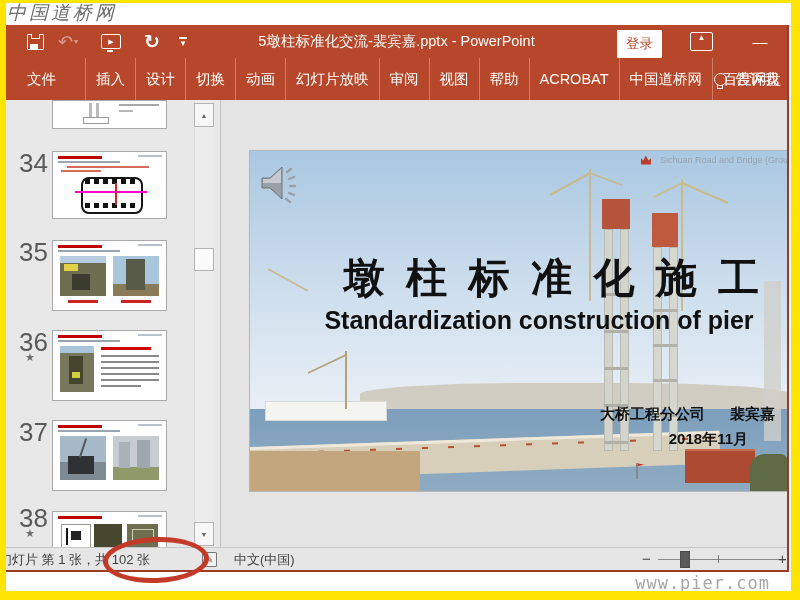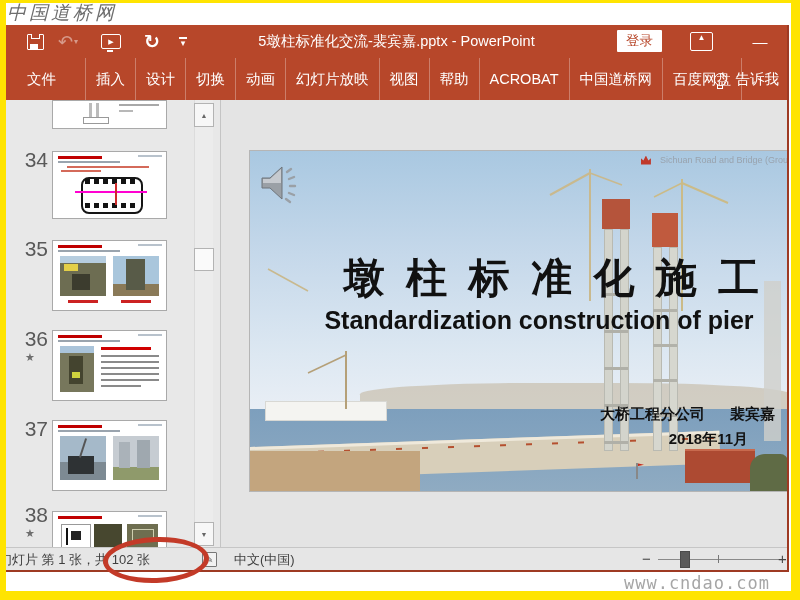--- a/index.html
+++ b/index.html
@@ -28,39 +28,39 @@
   .undo-caret{font-size:8px;margin-left:1px;color:rgba(255,255,255,.45);}
   .icon-show{left:90px;width:30px;}
   .show-shape{position:relative;width:18px;height:13px;border:1.6px solid #fff;border-radius:2px;
               display:flex;align-items:center;justify-content:center;color:#fff;font-size:7px;}
   .show-shape:after{content:"";position:absolute;left:5px;bottom:-4px;width:6px;height:2px;background:#fff;}
   .icon-redo{left:131px;width:30px;font-size:19px;font-weight:bold;}
   .icon-more{left:166px;width:22px;flex-direction:column;font-size:9px;line-height:5px;}
   .more-bar{width:8px;height:1.6px;background:#fff;margin-bottom:2px;}
   .title-text{left:160px;right:160px;top:0;height:33px;display:flex;align-items:center;justify-content:center;
               color:#fff;font-size:14.5px;white-space:nowrap;overflow:hidden;}
-  .login-btn{left:611px;top:5px;height:22px;padding:0 9px;background:#fff;color:var(--accent-red,#B7472A);
+  .login-btn{left:611px;top:5px;height:28px;padding:0 9px;background:#fff;color:var(--accent-red,#B7472A);
              font-size:13.5px;display:flex;align-items:center;border-radius:1px;}
   .ribbon-opts{left:684px;top:7px;width:21px;height:17px;border:1.6px solid #fff;border-radius:2px;
              display:flex;align-items:flex-start;justify-content:center;color:#fff;font-size:8px;line-height:9px;}
   .min-btn{left:739px;top:0px;width:30px;height:33px;display:flex;align-items:center;justify-content:center;
              color:#fff;font-size:15px;}
   
   .tabs-wrap{display:flex;height:42px;align-items:stretch;padding-left:6px;}
   .rtab{display:flex;align-items:center;padding:0 10px;color:#fff;font-size:14.5px;white-space:nowrap;}
   .rtab-file{padding:0 15px;margin-right:14px;}
   .rtab-sep{border-left:1px solid rgba(255,255,255,.30);}
   .rtab:last-child{border-right:1px solid rgba(255,255,255,.30);}
   .tell-group{right:8px;top:0;height:42px;display:flex;align-items:center;gap:9px;color:#fff;font-size:14.5px;}
   .bulb{position:relative;width:11px;height:11px;border:1.5px solid #fff;border-radius:50%;}
   .bulb:after{content:"";position:absolute;left:2.5px;bottom:-4.5px;width:4px;height:3px;border-left:1.5px solid #fff;border-right:1.5px solid #fff;border-bottom:1.5px solid #fff;}
   
   .content{left:6px;top:100px;width:781px;height:447px;background:#e4e4e4;overflow:hidden;}
   .thumb-panel{left:0;top:0;width:214px;height:447px;background:#e8e8e8;border-right:1px solid #c4c4c4;}
-  .slide-num{width:36px;text-align:right;font-size:21px;color:#595959;}
+  .slide-num{width:36px;text-align:right;font-size:26px;color:#595959;}
   .star{font-size:11px;color:#6e6e6e;}
   .thumb{background:#fff;border:1px solid #a9a9a9;overflow:hidden;}
   .t-title{position:absolute;left:5px;top:4px;width:44px;height:3px;background:#c00000;}
   .t-sub{position:absolute;left:5px;top:9px;width:62px;height:2px;background:#9aa4ae;}
   .t-logo{position:absolute;right:4px;top:3px;width:24px;height:2px;background:#b8c2cc;}
   .photo{position:absolute;}
   
   .vsb-track{left:188px;top:0px;width:18px;height:447px;background:#ececec;border-left:1px solid #dcdcdc;}
   .vsb-btn{left:188px;width:18px;height:22px;background:#f7f7f7;border:1px solid #b3b3b3;
            display:flex;align-items:center;justify-content:center;font-size:7px;color:#666;}
@@ -124,20 +124,21 @@
   </div>
 
   <div class="abs tabsrow">
     <div class="tabs-wrap">
         <div class="rtab rtab-file">文件</div>
         <div class="rtab rtab-sep">插入</div>
         <div class="rtab rtab-sep">设计</div>
         <div class="rtab rtab-sep">切换</div>
         <div class="rtab rtab-sep">动画</div>
         <div class="rtab rtab-sep">幻灯片放映</div>
+        <div class="rtab rtab-sep">审阅</div>
         <div class="rtab rtab-sep">视图</div>
         <div class="rtab rtab-sep">帮助</div>
         <div class="rtab rtab-sep">ACROBAT</div>
         <div class="rtab rtab-sep">中国道桥网</div>
         <div class="rtab rtab-sep">百度网盘</div>
       </div>
     <div class="abs tell-group">
       <span class="bulb"></span>
       <span>告诉我</span>
     </div>
@@ -315,19 +316,19 @@
     <div class="abs zoom-minus">−</div>
     <div class="abs zoom-track"></div>
     <div class="abs zoom-tick"></div>
     <div class="abs zoom-thumb"></div>
     <div class="abs zoom-plus">+</div>
   </div>
 
   <div class="abs win-border-right"></div>
   <div class="abs win-border-bottom"></div>
   <div class="abs annot-ellipse"></div>
-  <div class="abs wm-bottom">www.cndao.com</div>
+  <div class="abs wm-bottom">www.pier.com</div>
 
   <div class="abs frame" style="left:0;top:0;width:800px;height:3px;"></div>
   <div class="abs frame" style="left:0;top:0;width:6px;height:600px;"></div>
   <div class="abs frame" style="left:791px;top:0;width:9px;height:600px;"></div>
   <div class="abs frame" style="left:0;top:591px;width:800px;height:9px;"></div>
 </div>
 
 </body></html>

